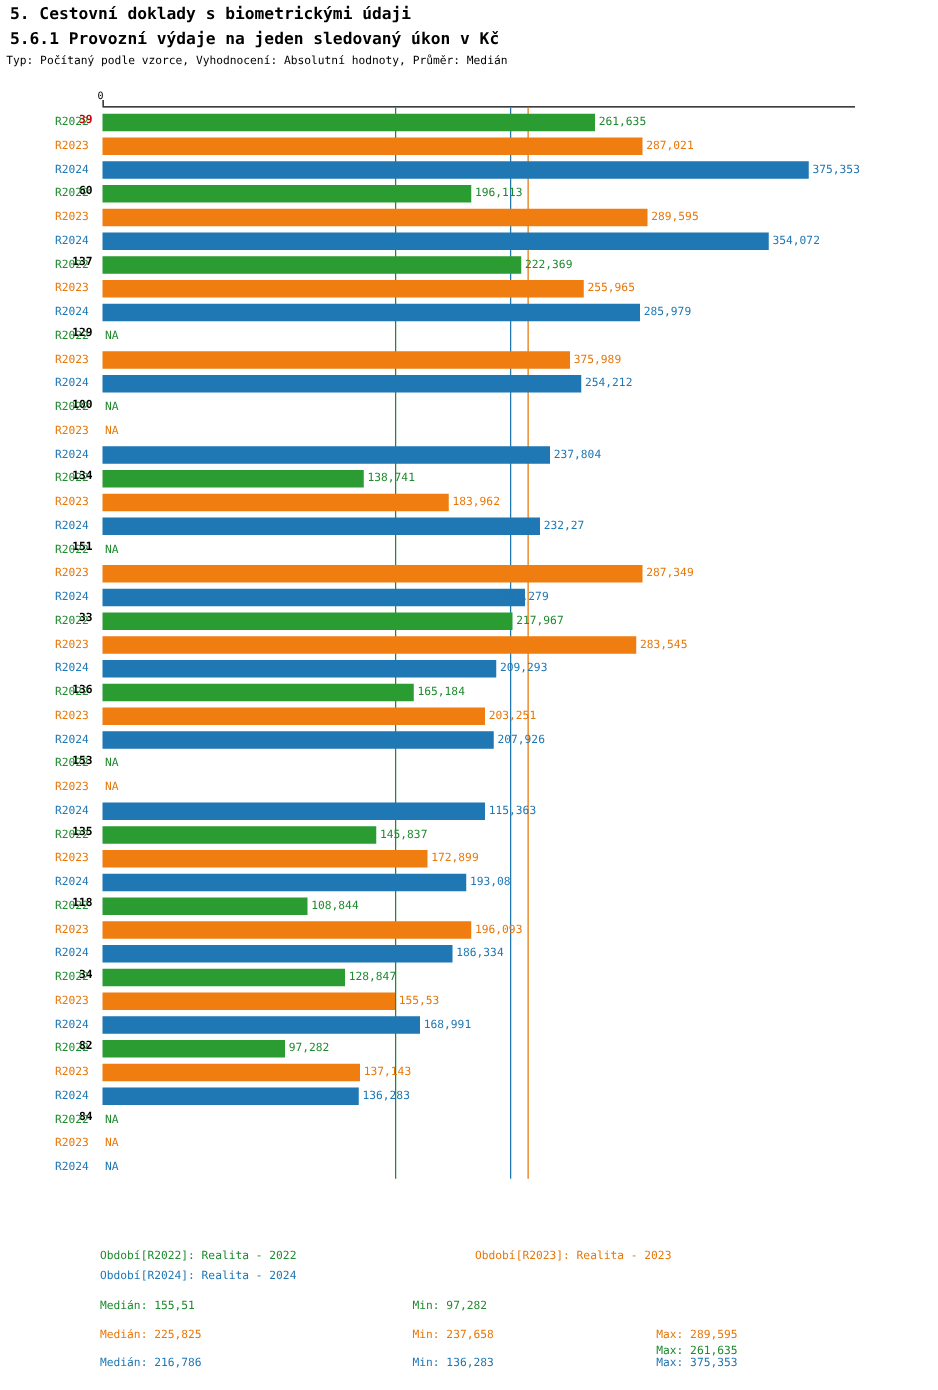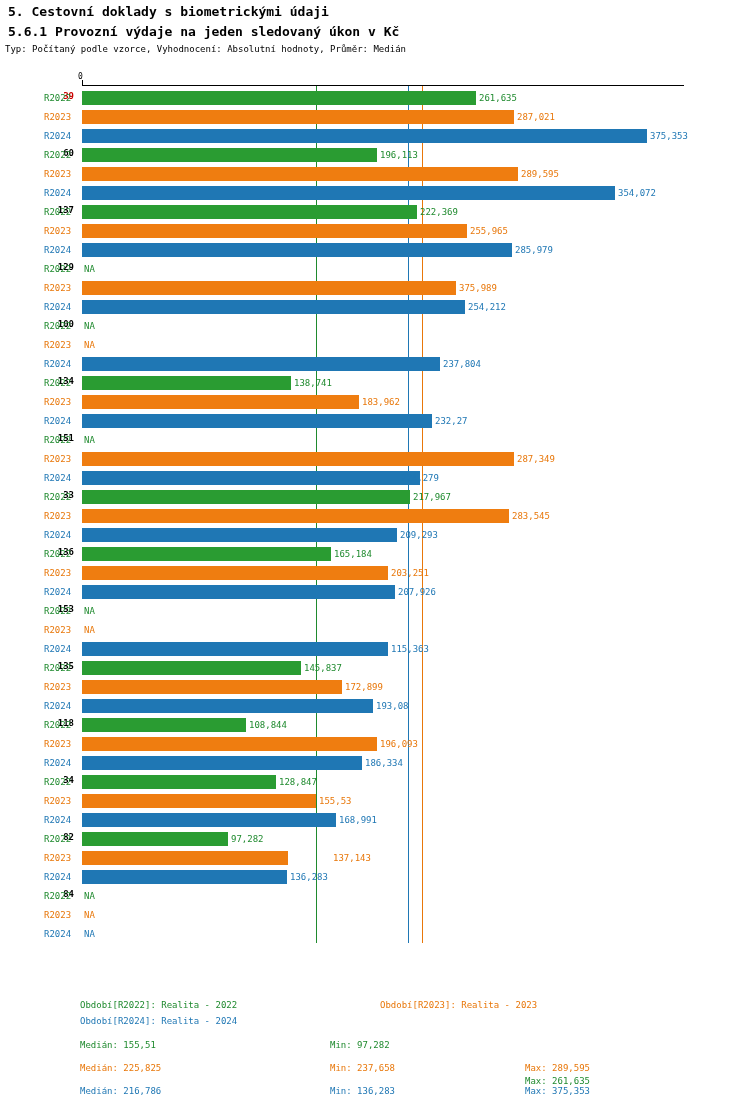--- a/index.html
+++ b/index.html
@@ -284,21 +284,21 @@
     <div class="grp" style="top: 770px; height: 57px;">
       <div class="grp-label" style="top: 2px;">82</div>
       <div class="ser" style="top: 0px;">
         <div class="ser-name c2022">R2022</div>
         <div class="bar b2022" style="width: 146px;"></div>
         <div class="val c2022" style="left: 231px;">97,282</div>
       </div>
       <div class="ser" style="top: 19px;">
         <div class="ser-name c2023">R2023</div>
         <div class="bar b2023" style="width: 206px;"></div>
-        <div class="val c2023" style="left: 291px; margin-left: 42px;">137,143</div>
+        <div class="val c2023" style="left: 291px;">137,143</div>
       </div>
       <div class="ser" style="top: 38px;">
         <div class="ser-name c2024">R2024</div>
         <div class="bar b2024" style="width: 205px;"></div>
         <div class="val c2024" style="left: 290px;">136,283</div>
       </div>
     </div>
     <div class="grp" style="top: 827px; height: 57px;">
       <div class="grp-label" style="top: 2px;">84</div>
       <div class="ser" style="top: 0px;">

